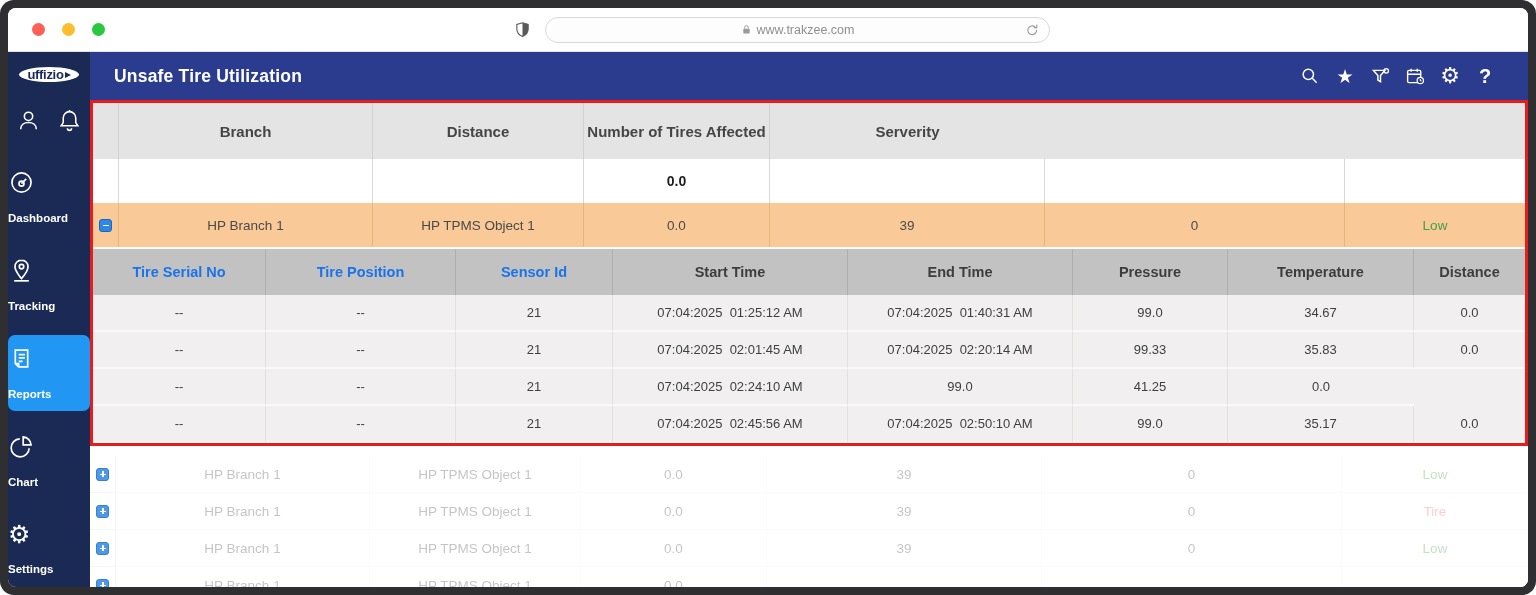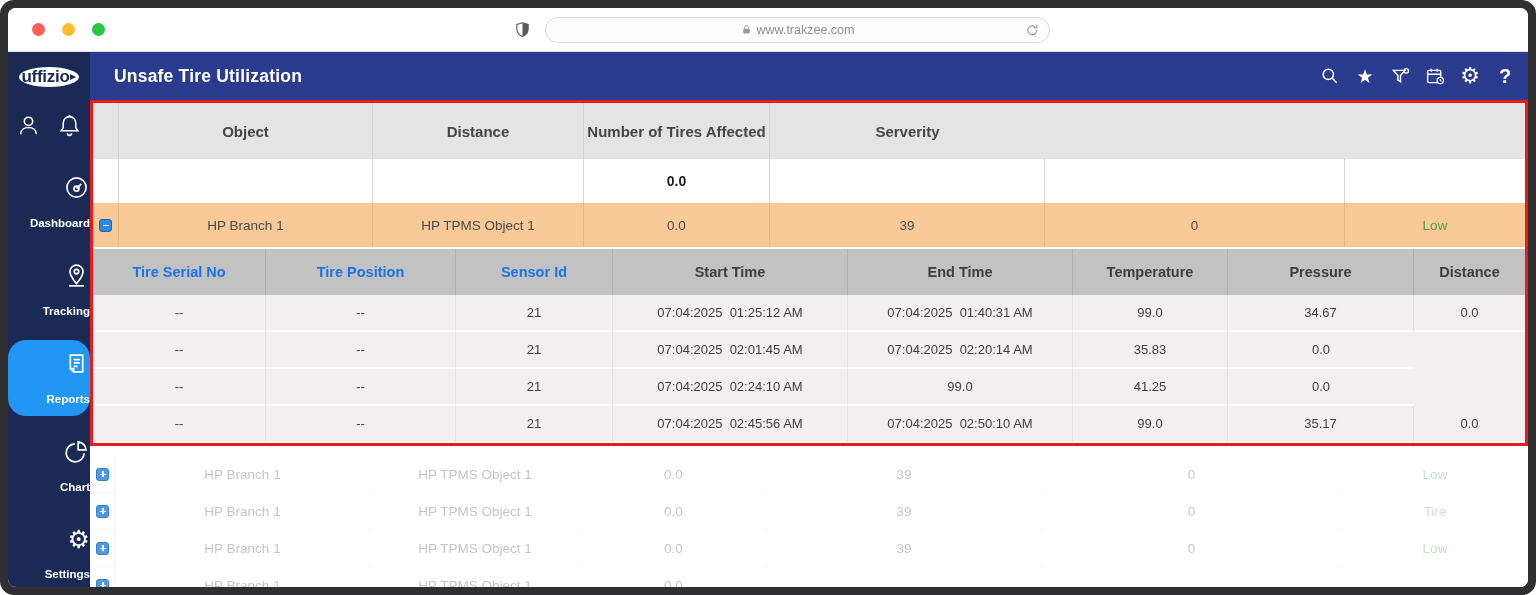--- a/index.html
+++ b/index.html
@@ -13,30 +13,30 @@
   .lights { display:flex; gap:17px; margin-left:24px; }
   .light { width:13px; height:13px; border-radius:50%; }
   .light.red { background:#ff5f57; } .light.yellow { background:#febc2e; } .light.green { background:#28c840; }
   .urlwrap { position:absolute; left:50%; transform:translateX(calc(-50% + 14px)); display:flex; align-items:center; gap:14px; }
   .urlbar { width:505px; height:26px; border:1px solid #d9d9d9; border-radius:13px; background:#fdfdfd; position:relative; display:flex; align-items:center; justify-content:center; gap:5px; color:#8f8f8f; font-size:12.5px; }
   .reload { position:absolute; right:9px; top:5px; }
 
   
   .app { flex:1; display:flex; min-height:0; }
   .sidebar { width:82px; background:#1a2a55; flex:0 0 auto; display:flex; flex-direction:column; align-items:center; color:#fff; }
-  .logo { width:60px; height:60px; background:#fff; border-radius:50%; margin-top:15px; display:flex; align-items:center; justify-content:center; color:#1a2a55; font-weight:bold; font-size:17px; letter-spacing:-0.3px; }
+  .logo { width:60px; height:60px; background:#fff; border-radius:50%; margin-top:15px; display:flex; align-items:center; justify-content:center; color:#1a2a55; font-weight:bold; font-size:13px; letter-spacing:-0.3px; }
   .logo .arrow { width:0; height:0; border-left:6px solid #1a2a55; border-top:3.5px solid transparent; border-bottom:3.5px solid transparent; margin-left:1px; }
   .sb-icons { display:flex; gap:16px; margin-top:26px; }
   .nav { margin-top:26px; display:flex; flex-direction:column; width:100%; }
-  .nav-item { width:100%; padding:10px 0 11px; display:flex; flex-direction:column; align-items:flex-end; gap:16px; font-size:11.5px; color:#fff; margin-bottom:12px; }
-  .nav-item.active { background:#2196f3; border-radius:18px; }
+  .nav-item { width:100%; padding:10px 0 11px; display:flex; flex-direction:column; align-items:flex-start; gap:16px; font-size:11.5px; color:#fff; margin-bottom:12px; }
+  .nav-item.active { background:#2196f3; border-radius:7px; }
   .nav-label { font-weight:600; }
 
   .main { flex:1; display:flex; flex-direction:column; min-width:0; }
-  .appbar { height:48px; background:#2b3c8e; flex:0 0 auto; display:flex; align-items:center; padding:0 12px 0 24px; }
+  .appbar { height:48px; background:#2b3c8e; flex:0 0 auto; display:flex; align-items:center; padding:0 32px 0 24px; }
   .appbar-title { color:#fff; font-size:17.5px; font-weight:bold; letter-spacing:0.2px; }
   .appbar-icons { margin-left:auto; display:flex; align-items:center; gap:13px; color:#fff; }
   .abicon { width:22px; height:22px; display:flex; align-items:center; justify-content:center; font-size:19px; }
 
   .content { flex:1; background:#fff; position:relative; overflow:hidden; }
 
   
   .region { border:3px solid #e81c1c; }
 
   .mrow { display:grid; grid-template-columns:26px 254px 211px 186px 275px 300px 1fr; }
@@ -212,21 +212,21 @@
           <span class="abicon" style="font-weight:bold; font-size:20px;">?</span>
         </div>
       </div>
 
       <div class="content">
 
         <div class="region">
 
           <div class="mrow mhead">
             <div class="cell"></div>
-            <div class="cell">Object</div>
+            <div class="cell">Branch</div>
             <div class="cell">Distance</div>
             <div class="cell">Number of Tires Affected</div>
             <div class="cell">Serverity</div>
           </div>
 
           <div class="mrow mfilter">
             <div class="cell"></div>
             <div class="cell"></div>
             <div class="cell"></div>
             <div class="cell">0.0</div>
@@ -246,41 +246,42 @@
             <div class="cell">0</div>
             <div class="cell" style="color: rgb(67, 160, 71);">Low</div>
           </div>
 
           <div class="srow shead">
             <div class="cell">Tire Serial No</div>
             <div class="cell">Tire Position</div>
             <div class="cell">Sensor Id</div>
             <div class="cell">Start Time</div>
             <div class="cell">End Time</div>
+            <div class="cell">Pressure</div>
             <div class="cell">Temperature</div>
-            <div class="cell">Pressure</div>
             <div class="cell">Distance</div>
           </div>
 
           <div class="srow sdata">
             <div class="cell">--</div>
             <div class="cell">--</div>
             <div class="cell">21</div>
             <div class="cell">07:04:2025  01:25:12 AM</div>
             <div class="cell">07:04:2025  01:40:31 AM</div>
             <div class="cell">99.0</div>
             <div class="cell">34.67</div>
             <div class="cell">0.0</div>
           </div>
           <div class="srow sdata">
             <div class="cell">--</div>
             <div class="cell">--</div>
             <div class="cell">21</div>
             <div class="cell">07:04:2025  02:01:45 AM</div>
             <div class="cell">07:04:2025  02:20:14 AM</div>
+            <div class="cell">99.33</div>
             <div class="cell">35.83</div>
             <div class="cell">0.0</div>
           </div>
           <div class="srow sdata">
             <div class="cell">--</div>
             <div class="cell">--</div>
             <div class="cell">21</div>
             <div class="cell">07:04:2025  02:24:10 AM</div>
             <div class="cell">99.0</div>
             <div class="cell">41.25</div>

